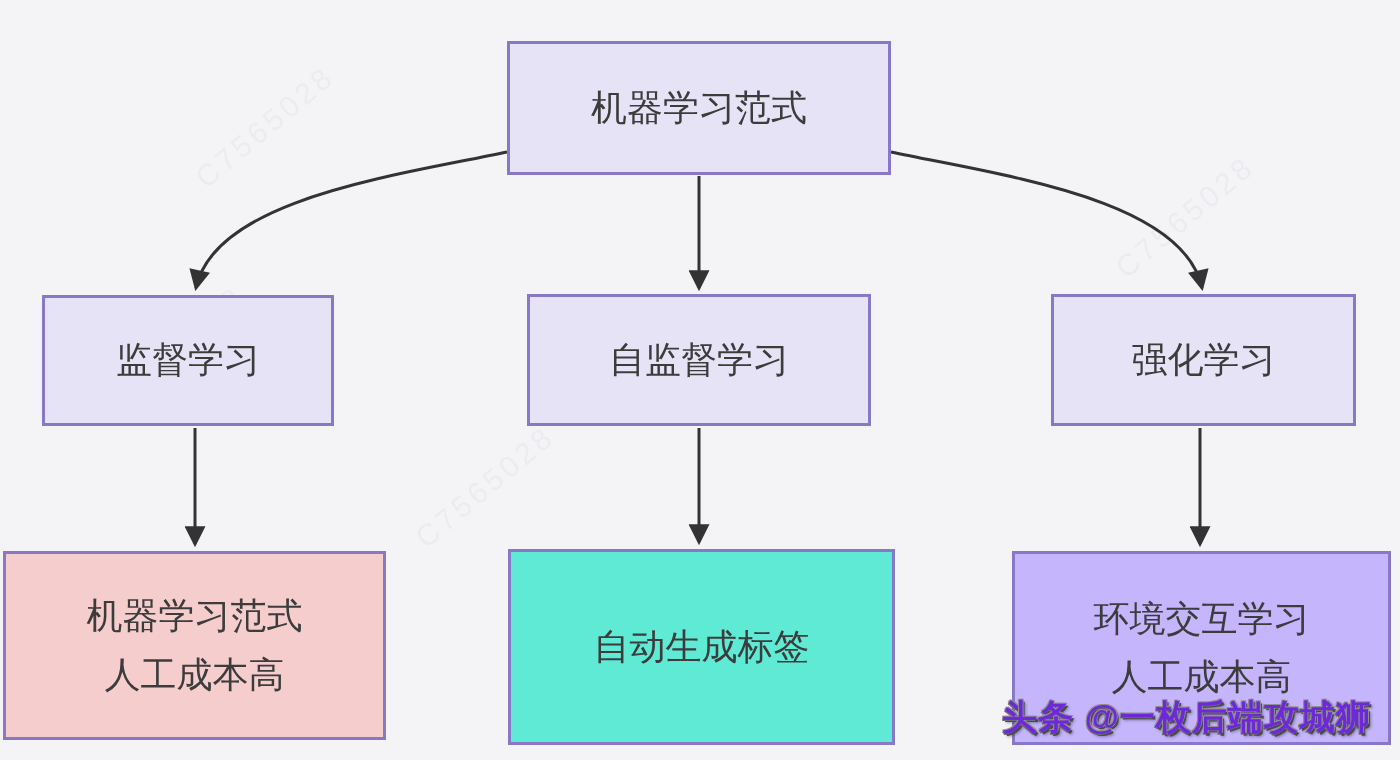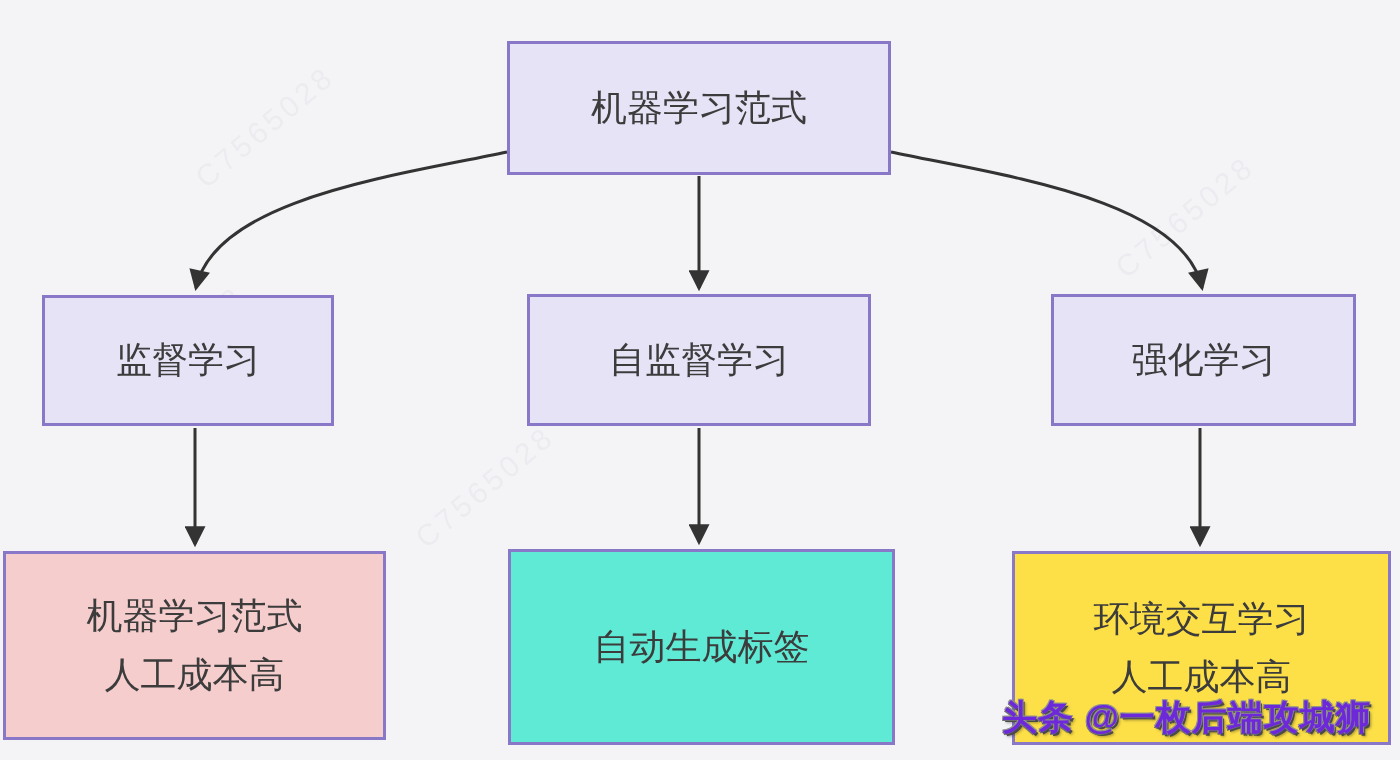--- a/index.html
+++ b/index.html
@@ -122,20 +122,20 @@
     <span>强化学习</span>
   </div>
 
   <div class="node detail" id="node-d0" style="background-color: rgb(245, 205, 205);">
     <div>机器学习范式</div>
     <div>人工成本高</div>
   </div>
   <div class="node detail" id="node-d1" style="background-color: #5eead4;">
     <div>自动生成标签</div>
   </div>
-  <div class="node detail" id="node-d2" style="background-color: #fde047;">
+  <div class="node detail" id="node-d2" style="background-color: #c4b5fd;">
     <div>环境交互学习</div>
     <div>人工成本高</div>
   </div>
 
   <div id="watermark">头条 @一枚后端攻城狮</div>
 
 </div>
 
 </body></html>

